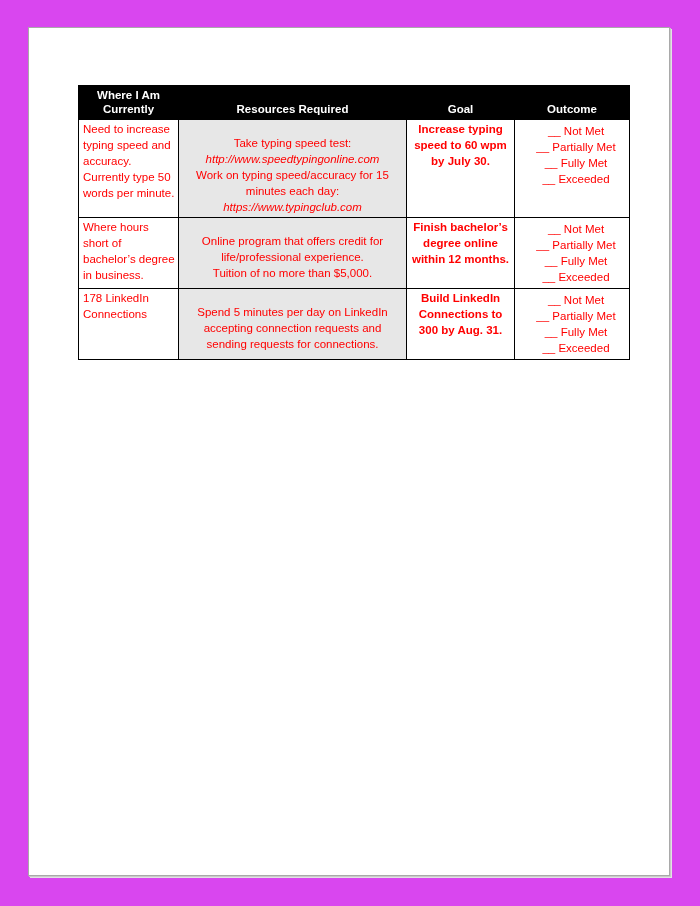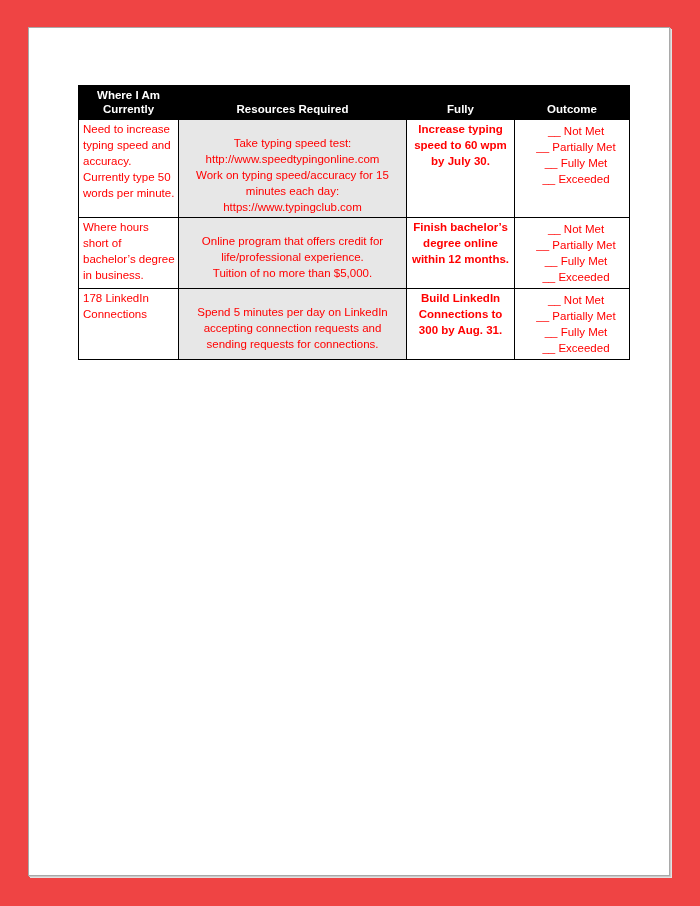--- a/index.html
+++ b/index.html
@@ -5,21 +5,21 @@
   * { box-sizing: border-box; }
   html, body {
     margin: 0; padding: 0;
     width: 700px; height: 906px;
     background: #ffffff;
     font-family: "Liberation Sans", sans-serif;
   }
   .canvas {
     position: relative;
     width: 700px; height: 906px;
-    background: #ef4444;
+    background: #d946ef;
     overflow: hidden;
   }
   .page {
     position: absolute;
     left: 28px; top: 27px;
     width: 642px; height: 849px;
     background: var(--page-bg, #ffffff);
     border: 1px solid var(--page-border, #a9a9a9);
     box-shadow: 1px 1px 0 #c9c9c9, 2px 2px 0 #e3e3e3;
   }
@@ -58,41 +58,41 @@
     padding: 15px 4px 2px 4px;
   }
   .cell-goal     { text-align: center; padding: 1px 4px 2px 4px; font-weight: bold; }
   .cell-outcome  {
     color: var(--text-black, #1a1a1a);
     text-align: center;
     padding: 3px 2px 3px 10px;
     border-radius: 32px;
   }
   .res-line { min-height: 16px; }
-  .italic { }
+  .italic { font-style: italic; }
   .outcome-line { white-space: pre; }
 </style>
 </head>
 <body>
 
 <div class="canvas">
   <div class="page">
 
     <table class="doc-table">
       <colgroup>
         <col style="width:100px">
         <col style="width:228px">
         <col style="width:108px">
         <col style="width:115px">
       </colgroup>
       <thead>
         <tr>
           <th>Where I Am Currently</th>
           <th>Resources Required</th>
-          <th>Fully</th>
+          <th>Goal</th>
           <th>Outcome</th>
         </tr>
       </thead>
       <tbody>
 
         <tr>
           <td class="cell-current">Need to increase typing speed and accuracy. Currently type 50 words per minute.</td>
           <td class="cell-resources">
             <div class="res-line">Take typing speed test:</div>
             <div class="res-line italic">http://www.speedtypingonline.com</div>

